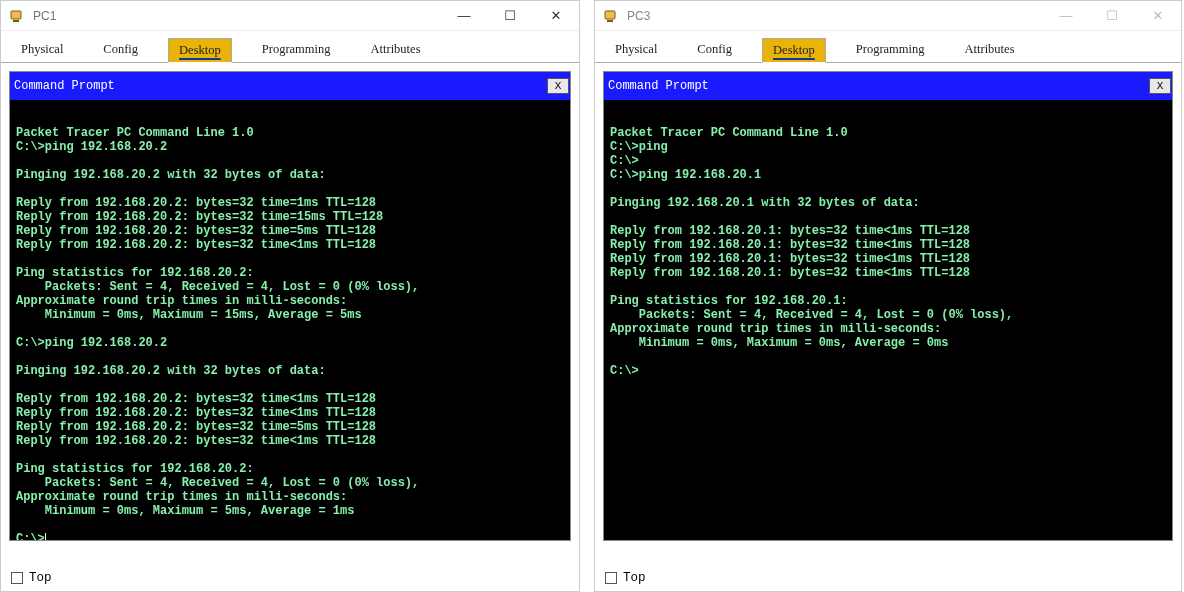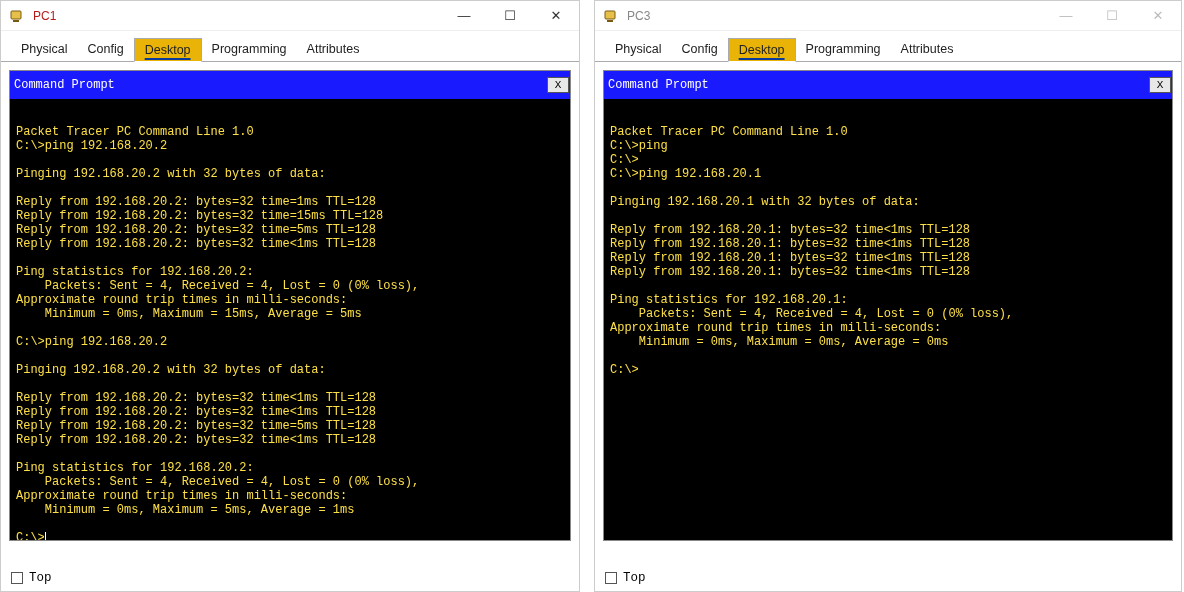--- a/index.html
+++ b/index.html
@@ -26,34 +26,34 @@
     align-items: center;
     padding-left: 8px;
     border-bottom: 1px solid #eee;
     background: #fff;
   }
   .titlebar.inactive .title-text { color: #888; }
   .app-icon {
     width: 16px; height: 16px; margin-right: 8px;
     display: inline-flex; align-items: center; justify-content: center;
   }
-  .title-text { font-size: 12px; flex: 0 0 auto; margin-right: auto; color: #b91c1c; }
+  .title-text { font-size: 12px; flex: 0 0 auto; margin-right: auto; color: #737373; }
   .win-controls { display: flex; height: 100%; }
   .win-btn {
     width: 46px; height: 100%;
     display: flex; align-items: center; justify-content: center;
     font-size: 13px; color: #333;
   }
   .win-btn.inactive { color: #bbb; }
   .tabs {
     display: flex;
     padding: 6px 10px 0 10px;
-    gap: 0;
+    gap: 20px;
     border-bottom: 1px solid #aaa;
-    font-family: Liberation Sans, sans-serif;
+    font-family: Liberation Serif, serif;
     font-size: 12.5px;
   }
   .tab {
     padding: 4px 10px 4px 10px;
     position: relative;
     top: 1px;
     color: #222;
   }
   .tab.active {
     border: 1px solid #aaa;
@@ -96,27 +96,28 @@
     width: 22px; height: 16px;
     text-align: center;
     font-family: "Courier New", monospace;
     font-size: 11px;
     line-height: 14px;
     margin-right: 1px;
   }
   .terminal {
     flex: 1;
     background: #000;
-    color: #fde047;
+    color: #86efac;
     font-family: "Courier New", monospace;
     font-size: 12px;
     line-height: 14px;
     padding: 12px 6px 6px 6px;
     white-space: pre;
     overflow: auto;
+    font-weight: bold;
   }
   .footer {
     padding: 6px 10px;
     display: flex;
     align-items: center;
     font-family: "Courier New", monospace;
     font-size: 12.5px;
     gap: 6px;
     margin-top: 16px;
   }

